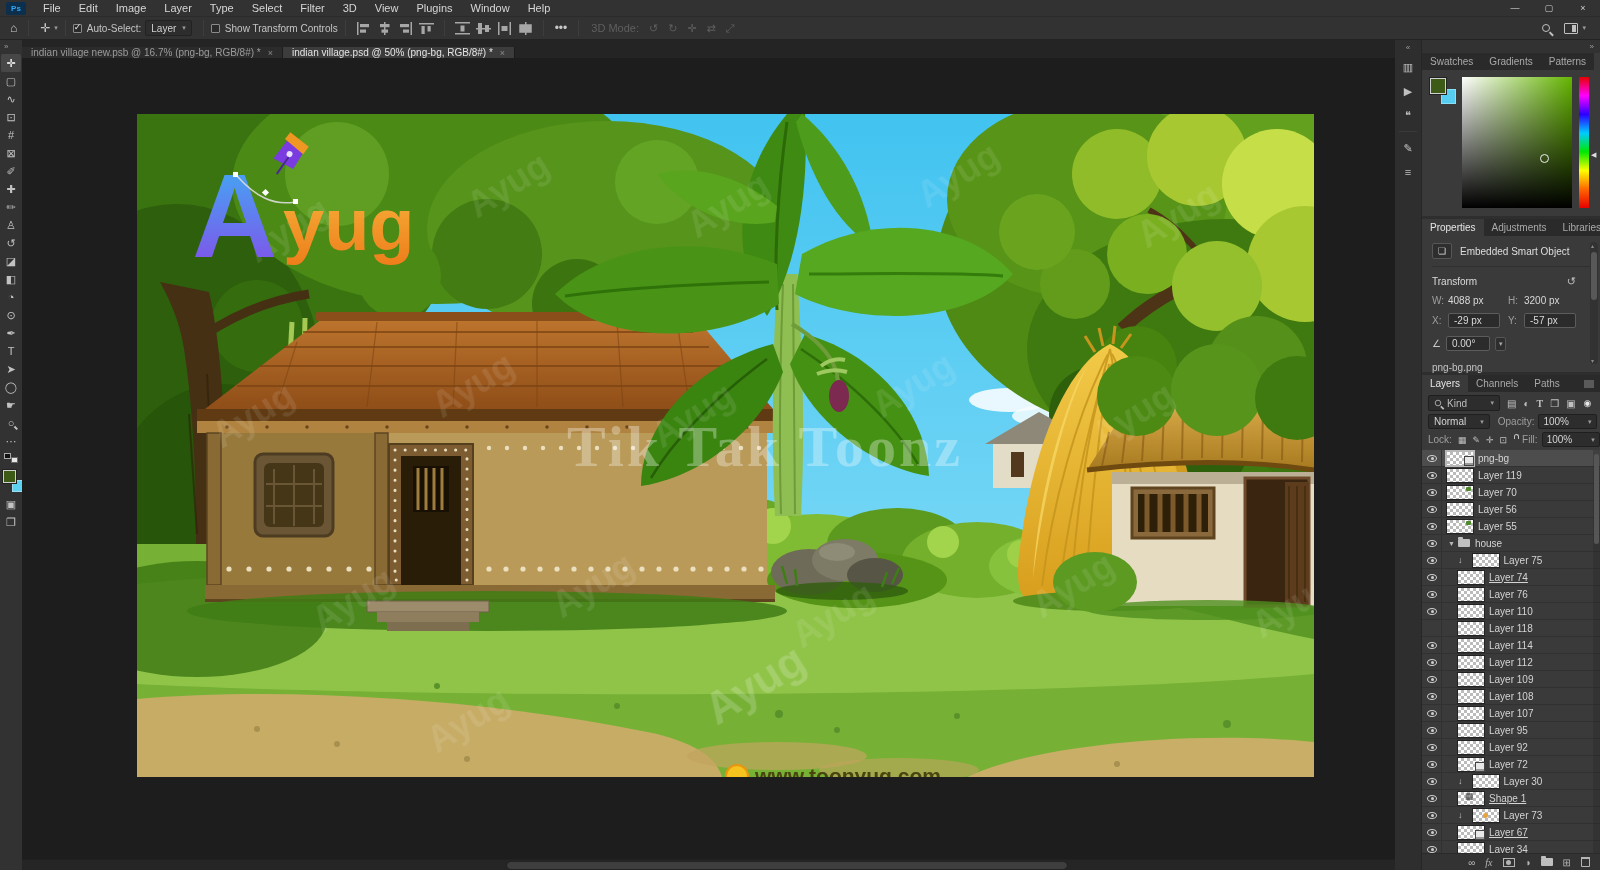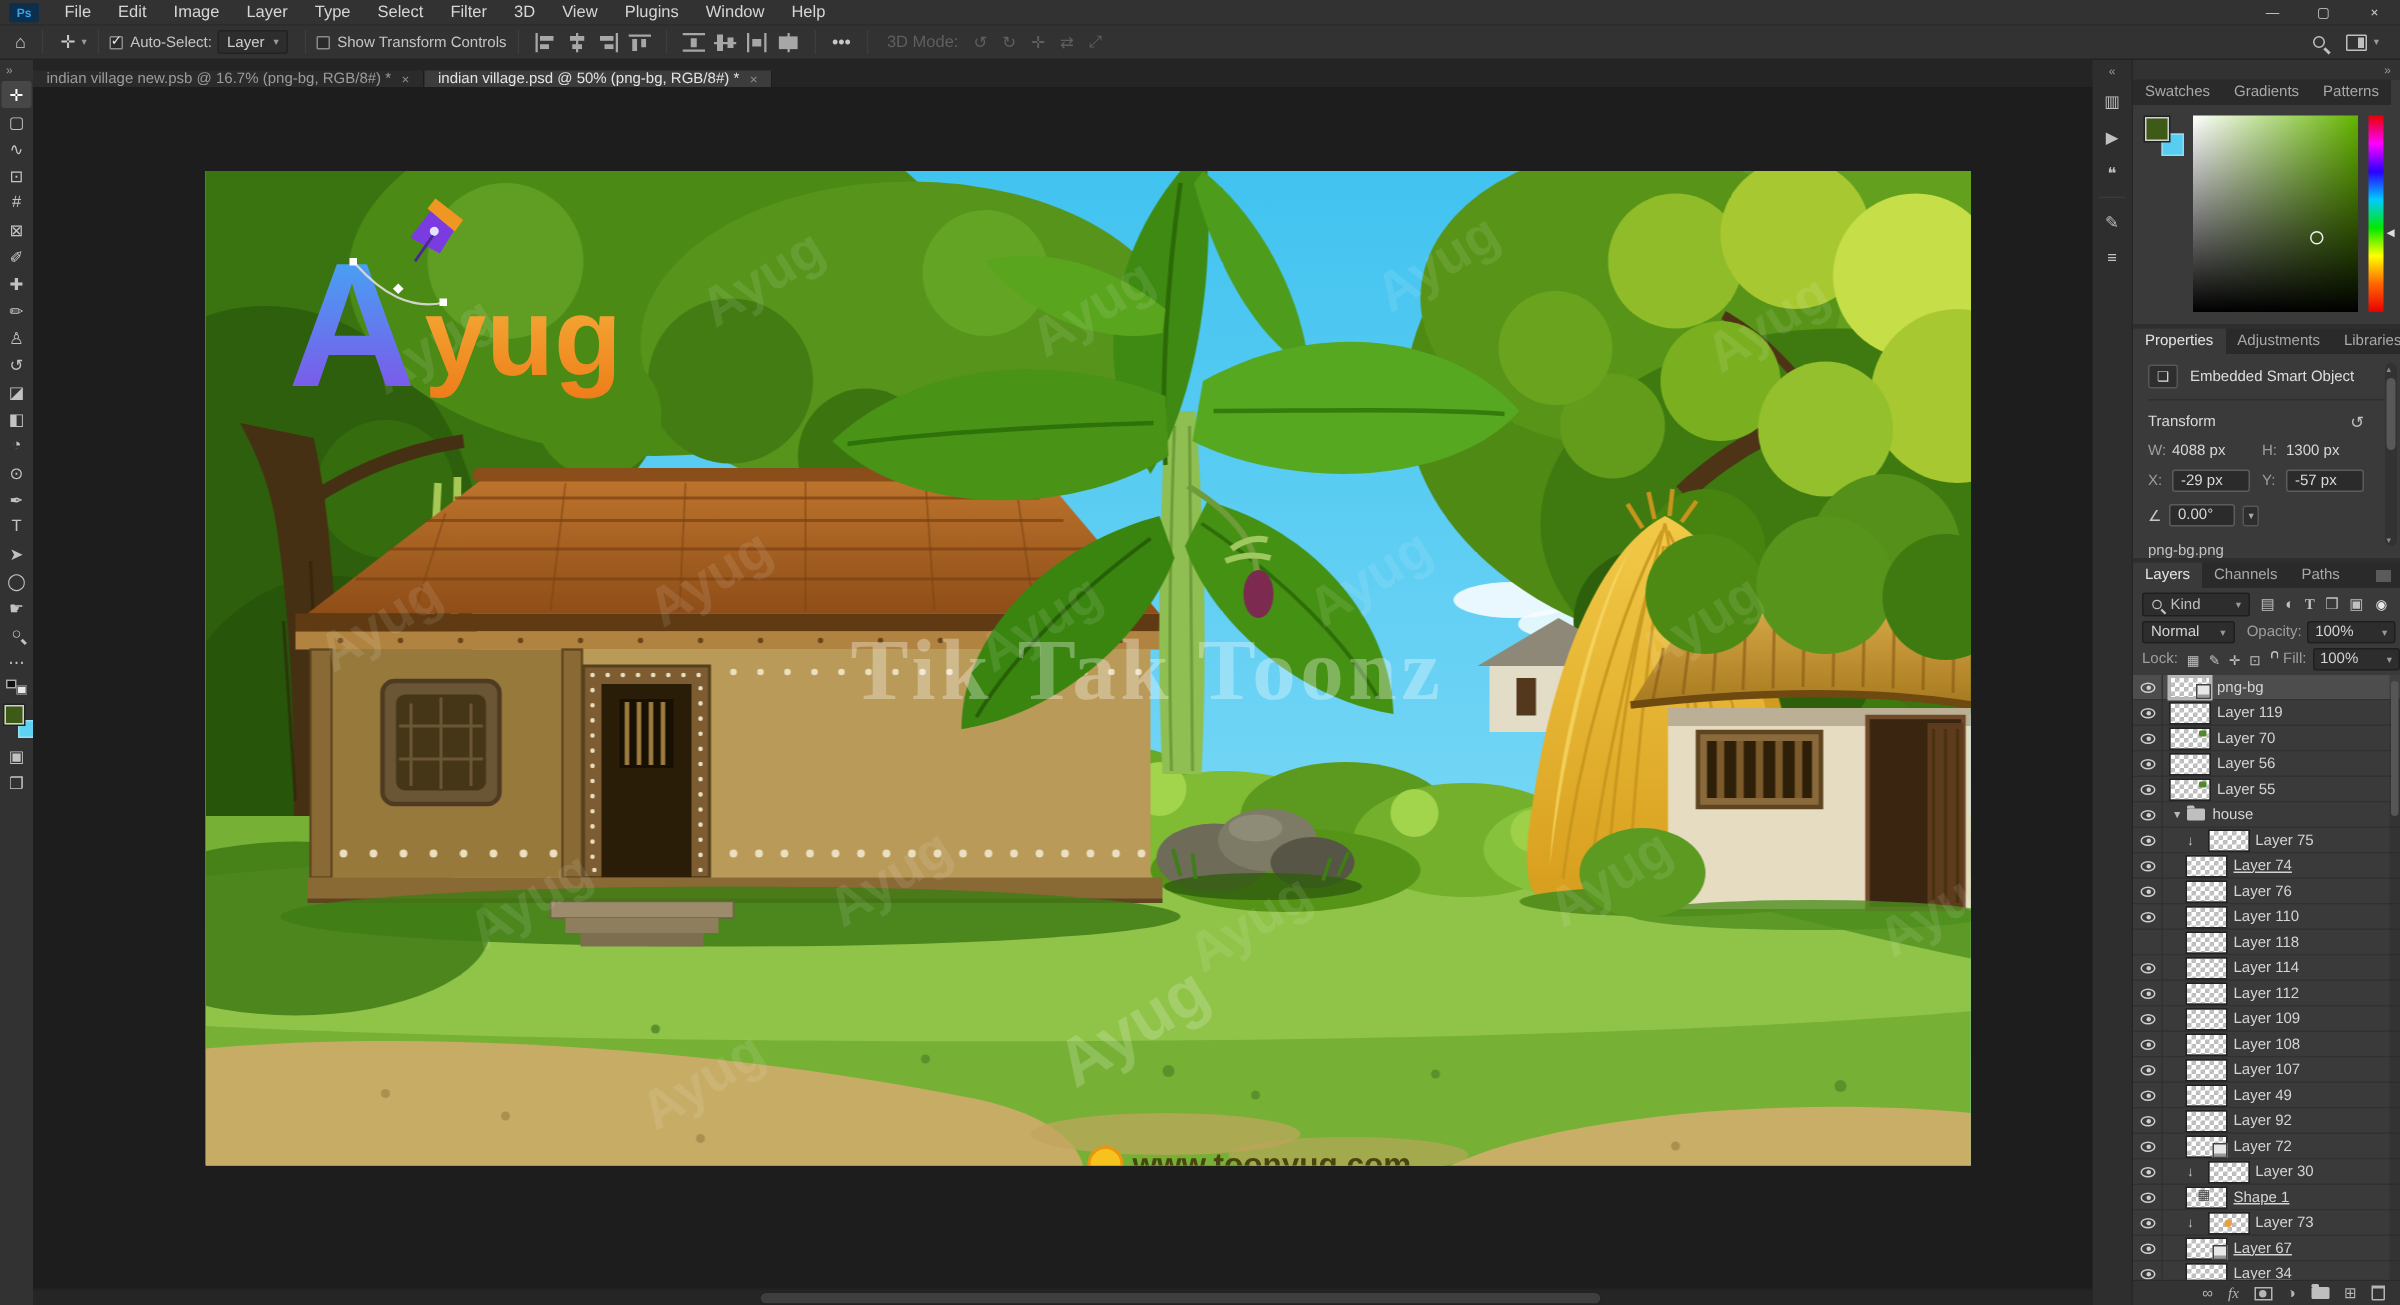--- a/index.html
+++ b/index.html
@@ -720,21 +720,21 @@
             <span style="color:#dedede">Embedded Smart Object</span>
           </div>
           <div class="trow">
             <span>Transform</span>
             <span class="reset">↺</span>
           </div>
           <div class="dimrow">
             <span class="dlab">W:</span>
             <span class="dval">4088 px</span>
             <span class="dlab">H:</span>
-            <span class="dval">1300 px</span>
+            <span class="dval">3200 px</span>
           </div>
           <div class="dimrow">
             <span class="dlab">X:</span>
             <span class="dinput">-29 px</span>
             <span class="dlab">Y:</span>
             <span class="dinput">-57 px</span>
           </div>
           <div class="angrow">
             <span>∠</span>
             <span class="angbox">0.00°</span>
@@ -905,21 +905,21 @@
                   <span class="eye"></span>
                 </span>
               <span class="thumb"></span>
               <span class="nm">Layer 107</span>
             </div>
             <div class="lr g1">
               <span class="eyebox">
                   <span class="eye"></span>
                 </span>
               <span class="thumb"></span>
-              <span class="nm">Layer 49</span>
+              <span class="nm">Layer 95</span>
             </div>
             <div class="lr g1">
               <span class="eyebox">
                   <span class="eye"></span>
                 </span>
               <span class="thumb"></span>
               <span class="nm">Layer 92</span>
             </div>
             <div class="lr g1">
               <span class="eyebox">

